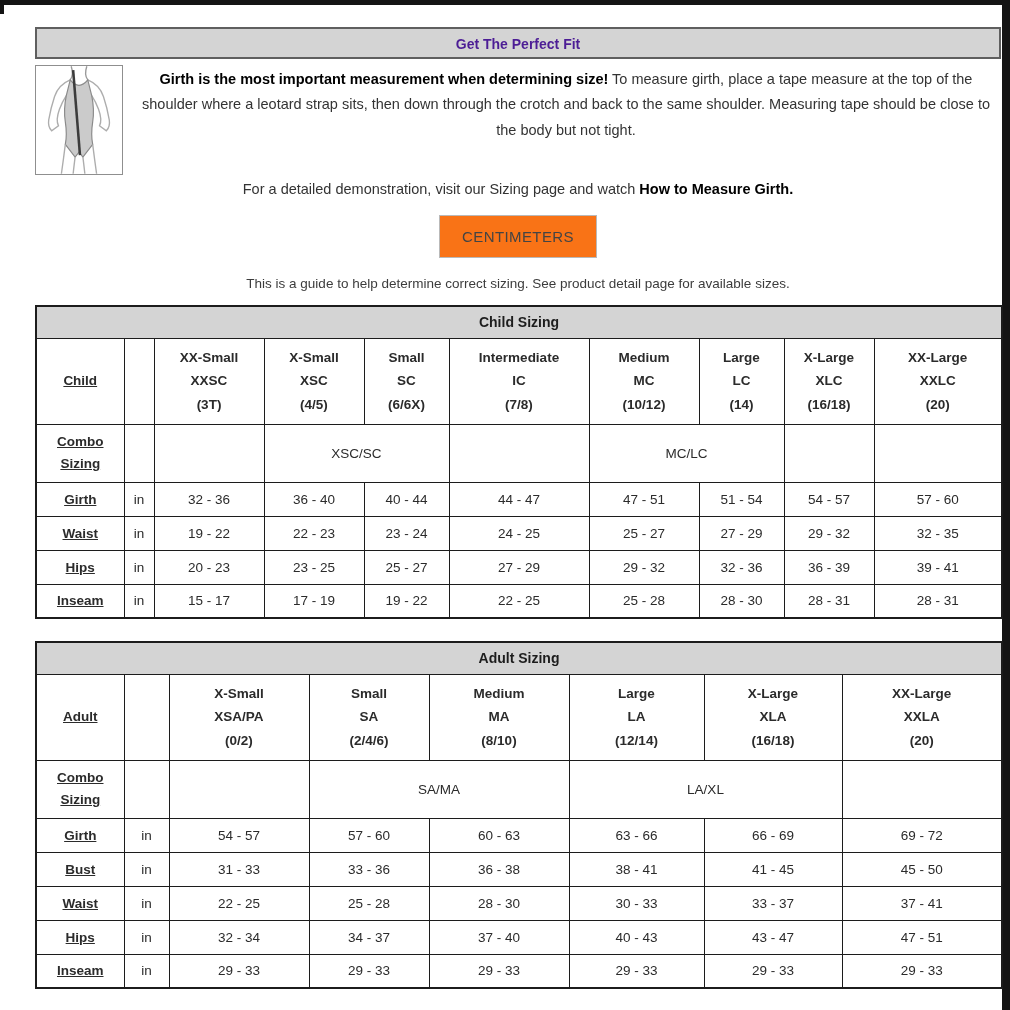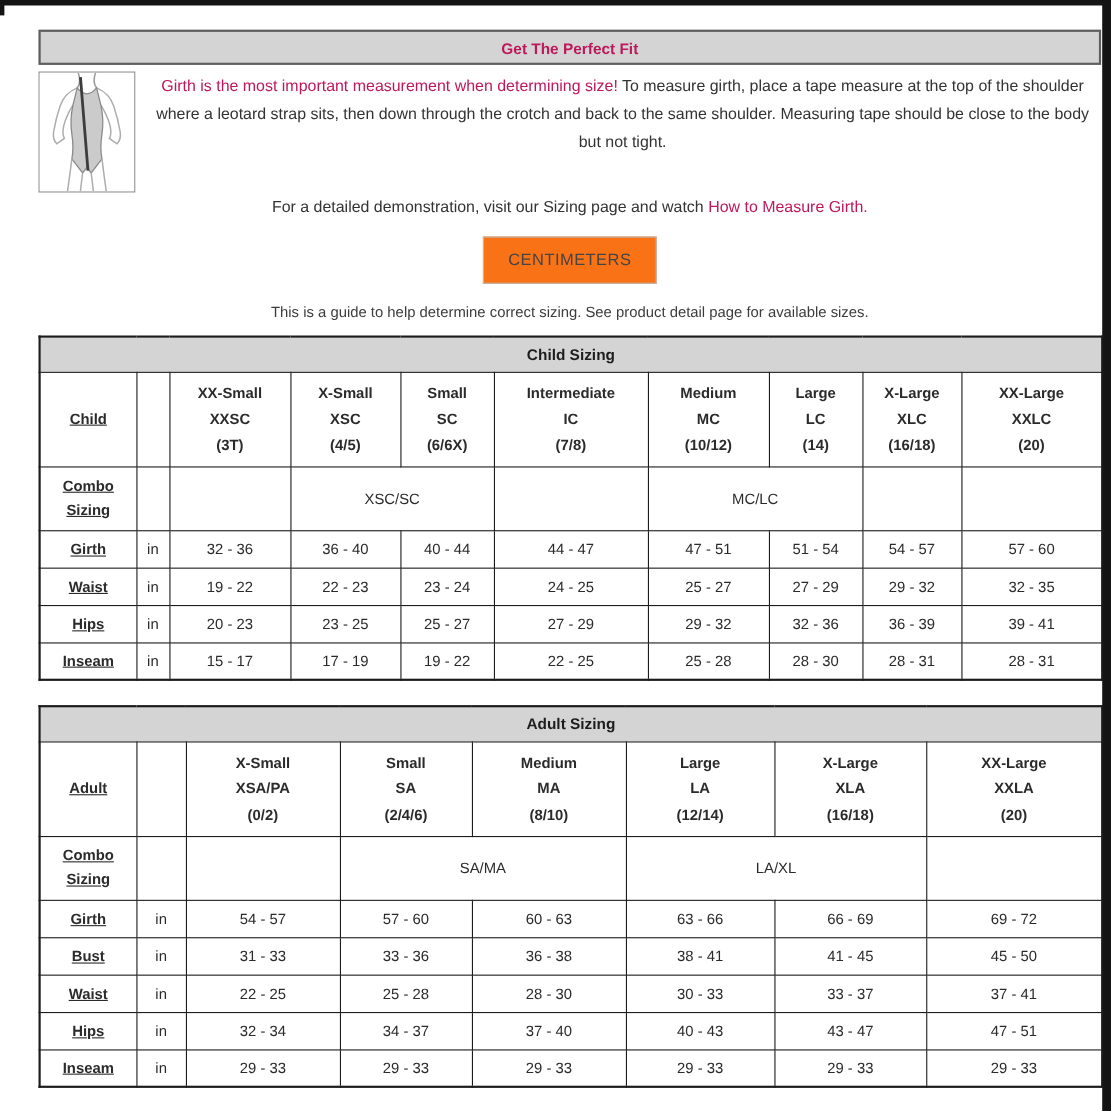--- a/index.html
+++ b/index.html
@@ -12,35 +12,35 @@
     position: relative;
   }
   .frame-top    { position:absolute; top:0; left:0; width:1010px; height:5px; background:#141414; }
   .frame-right  { position:absolute; top:0; right:0; width:8px; height:1010px; background:#141414; }
   .frame-stub   { position:absolute; top:0; left:0; width:4px; height:14px; background:#141414; }
 
   .content { position:absolute; left:35px; top:27px; width:966px; }
 
   .title-bar {
     border:2px solid #5f5f5f; background:#d4d4d4;
-    text-align:center; font-weight:bold; font-size:14px; color:#be185d;
+    text-align:center; font-weight:bold; font-size:14px; color:#4c1d95;
     padding:7px 0; height:32px;
   }
 
   .intro-row { display:flex; margin-top:6px; }
   .figure-box {
     width:88px; height:110px; border:1px solid #8f8f8f;
     background:#fff; flex:0 0 auto;
   }
   .intro-text {
     flex:1; text-align:center; font-size:14.5px; line-height:1.75;
     padding:2px 6px 0 14px; color:#333;
   }
   .demo-line { text-align:center; font-size:14.5px; margin-top:6px; color:#333; }
-  b, .bold { font-weight:normal; color:#be185d; }
+  b, .bold { font-weight:bold; color:#000000; }
 
   .unit-buttons { display:flex; justify-content:center; gap:3px; margin-top:18px; align-items:stretch; }
   .btn { font-size:15px; color:#444; cursor:pointer; letter-spacing:.4px; font-family:"Liberation Sans", sans-serif; }
   .btn-selected { background:#e3e3e3; border:2px solid #5b87b8; padding:12px 20px; }
   .btn-plain    { background:#f97316; border:1px solid #b9b9b9; padding:12px 22px; }
 
   .guide-note { text-align:center; font-size:13.5px; margin-top:18px; color:#3c3c3c; }
 
   table.size-table {
     border-collapse:collapse; width:966px; table-layout:fixed;

